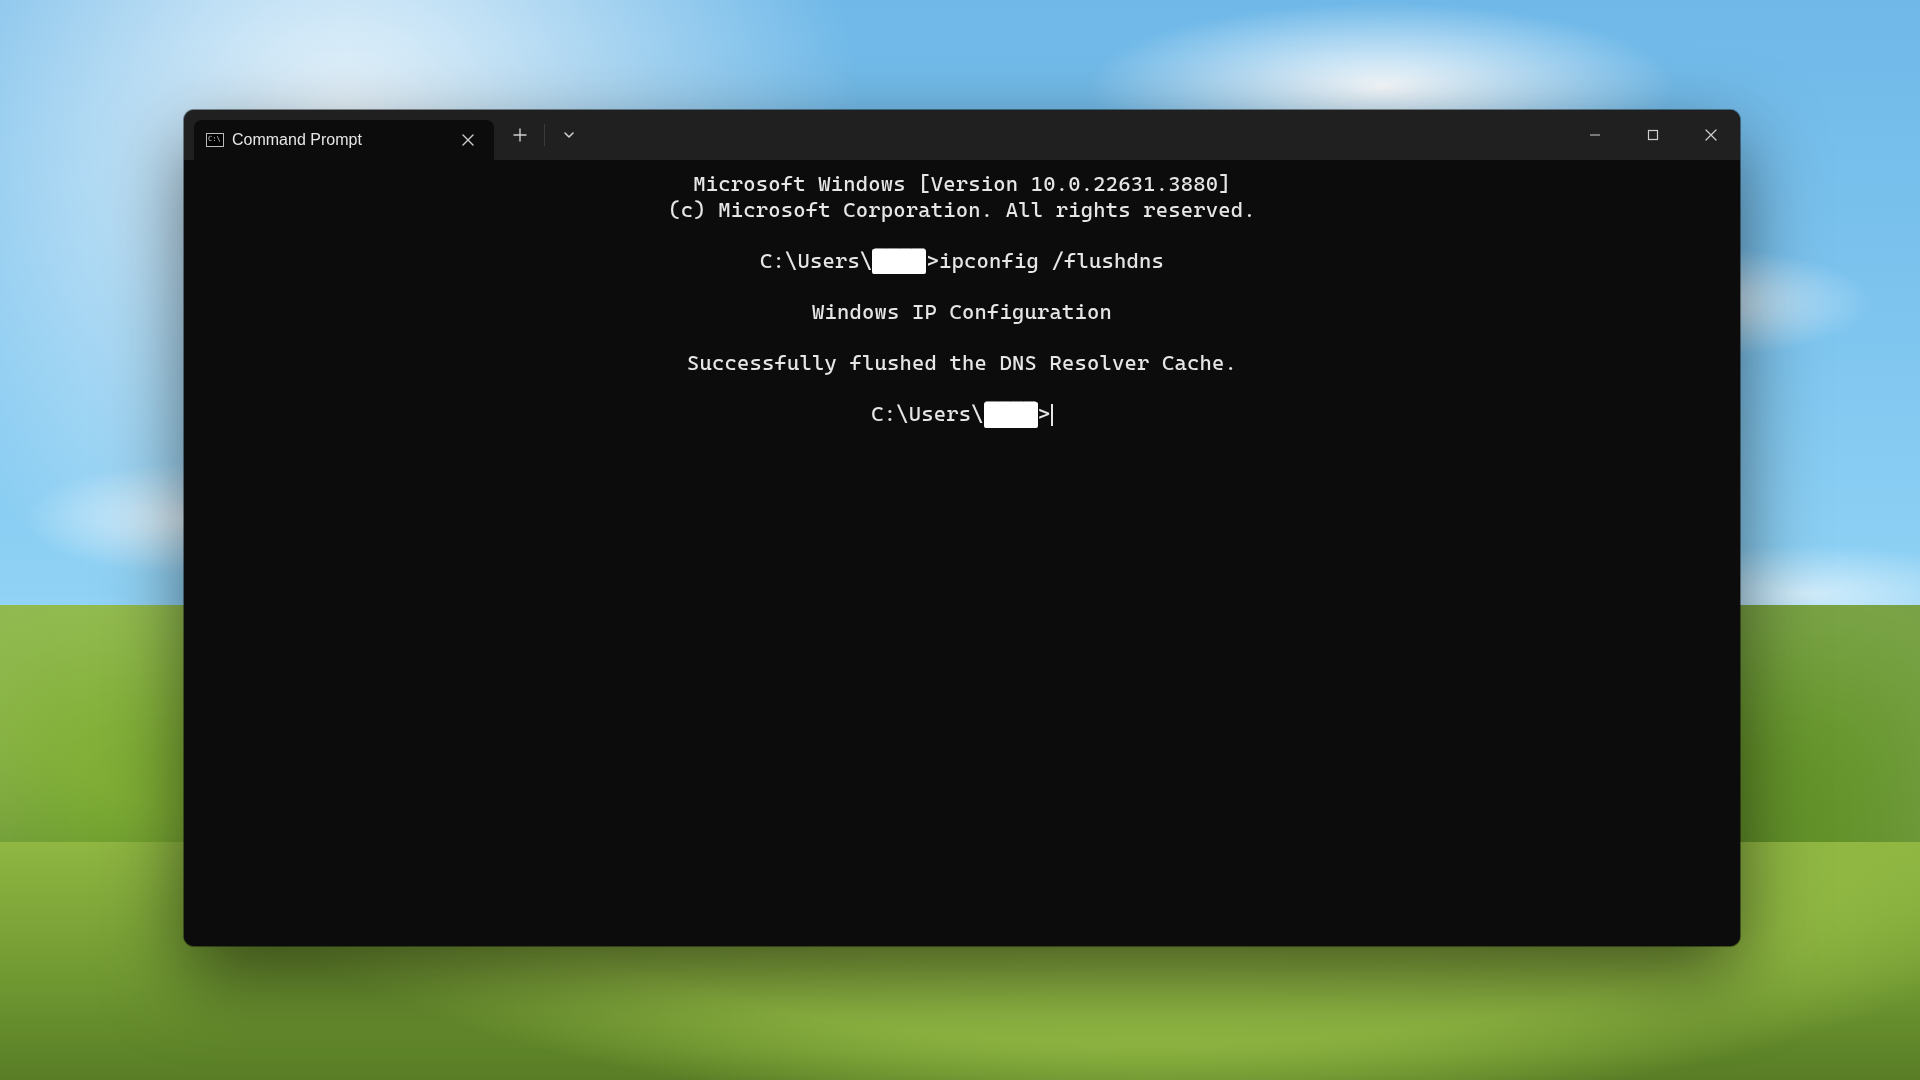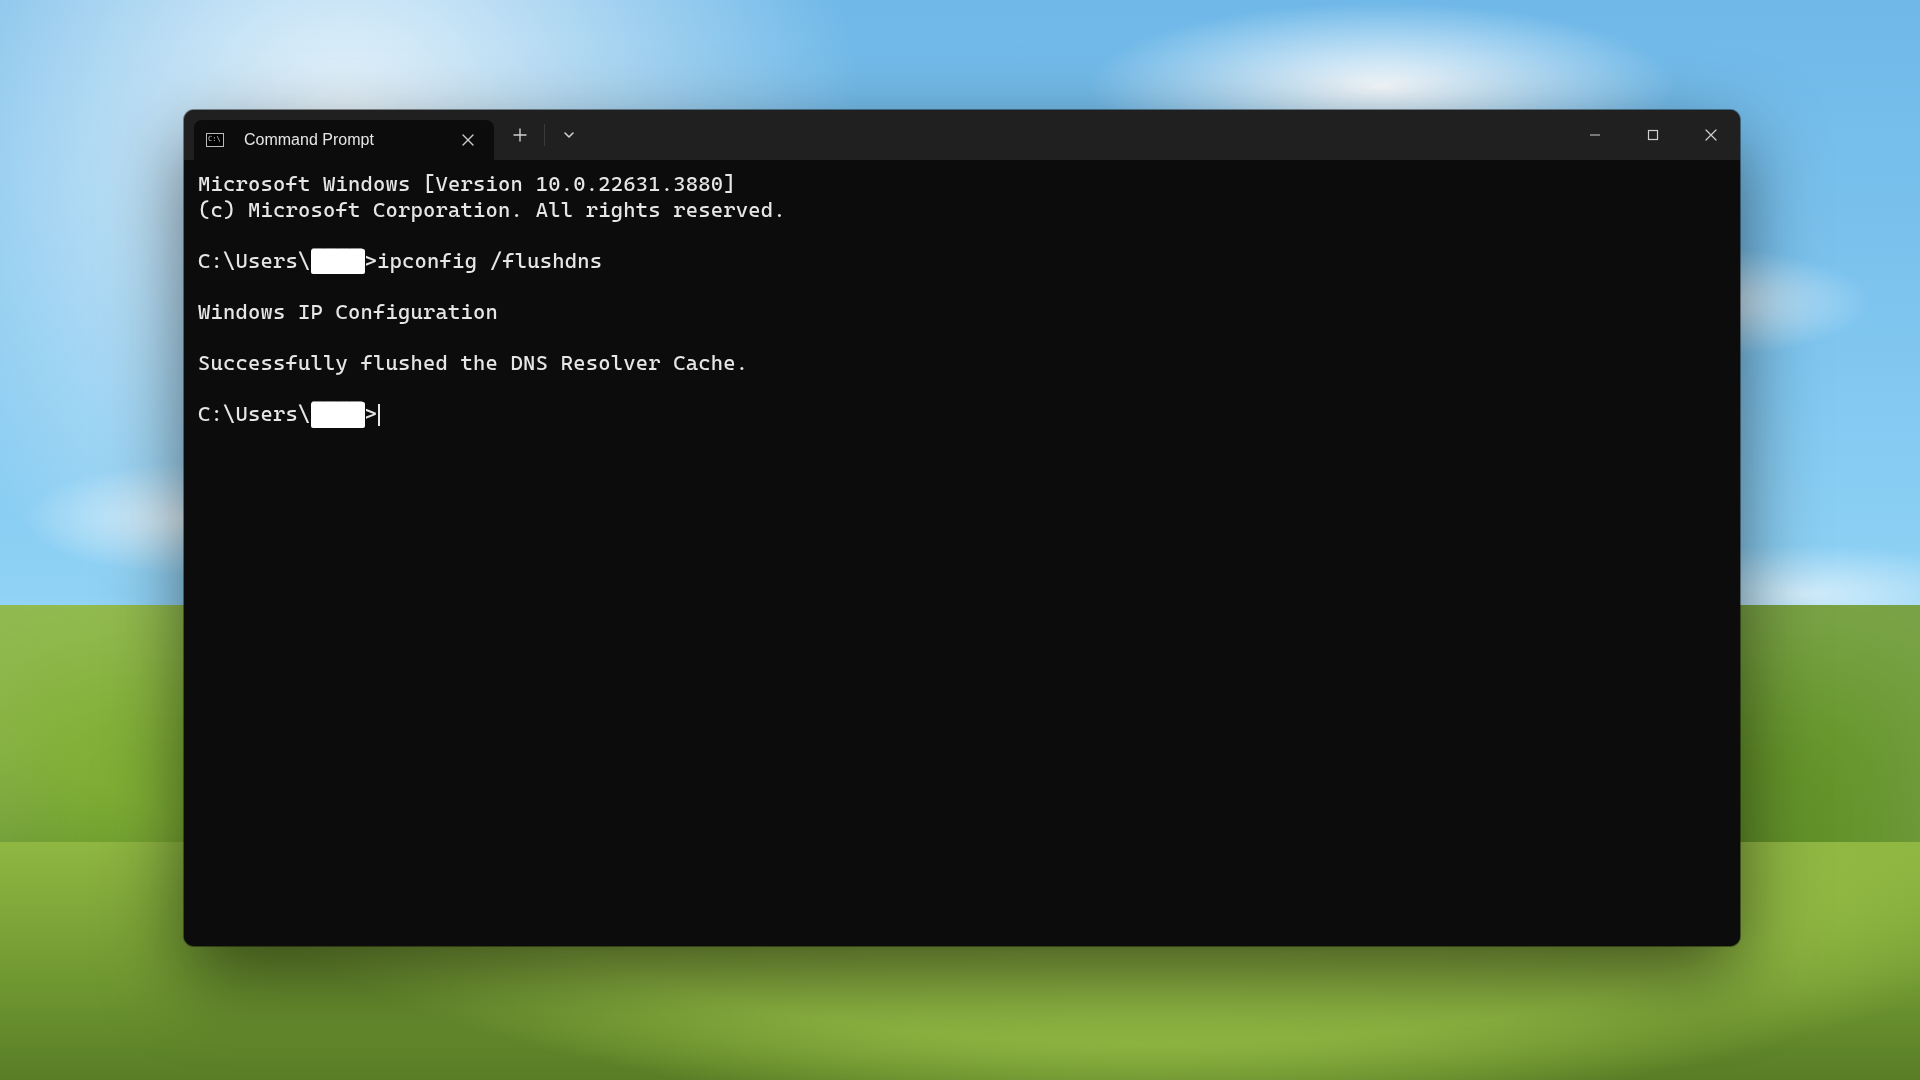--- a/index.html
+++ b/index.html
@@ -55,21 +55,21 @@
   .titlebar {
     height: 50px;
     background: #202020;
     display: flex;
     align-items: stretch;
     user-select: none;
   }
 
   .tabstrip { display: flex; align-items: flex-end; padding-left: 10px; flex: 0 0 auto; }
   .tab {
-    display: flex; align-items: center; gap: 20px;
+    display: flex; align-items: center; gap: 8px;
     height: 40px;
     padding: 0 14px 0 12px;
     background: #0c0c0c;
     color: #e6e6e6;
     border-radius: 8px 8px 0 0;
     font-size: 16px;
     min-width: 300px;
     position: relative;
   }
   .tab .tab-icon {
@@ -107,20 +107,21 @@
   .terminal-body {
     flex:1;
     background:#0c0c0c;
     color:#e6e6e6;
     font-family: "Cascadia Mono", Consolas, "Courier New", monospace;
     font-size: 21px;
     line-height: 1.22;
     padding: 12px 14px;
     white-space: pre;
     letter-spacing: 0.2px;
+    text-align: center;
   }
   .terminal-body .line { display:block; }
   .redact {
     display:inline-block;
     background:#fff;
     color:#fff;
     border-radius:2px;
     padding: 0 2px;
     vertical-align: baseline;
     font-family: inherit;

